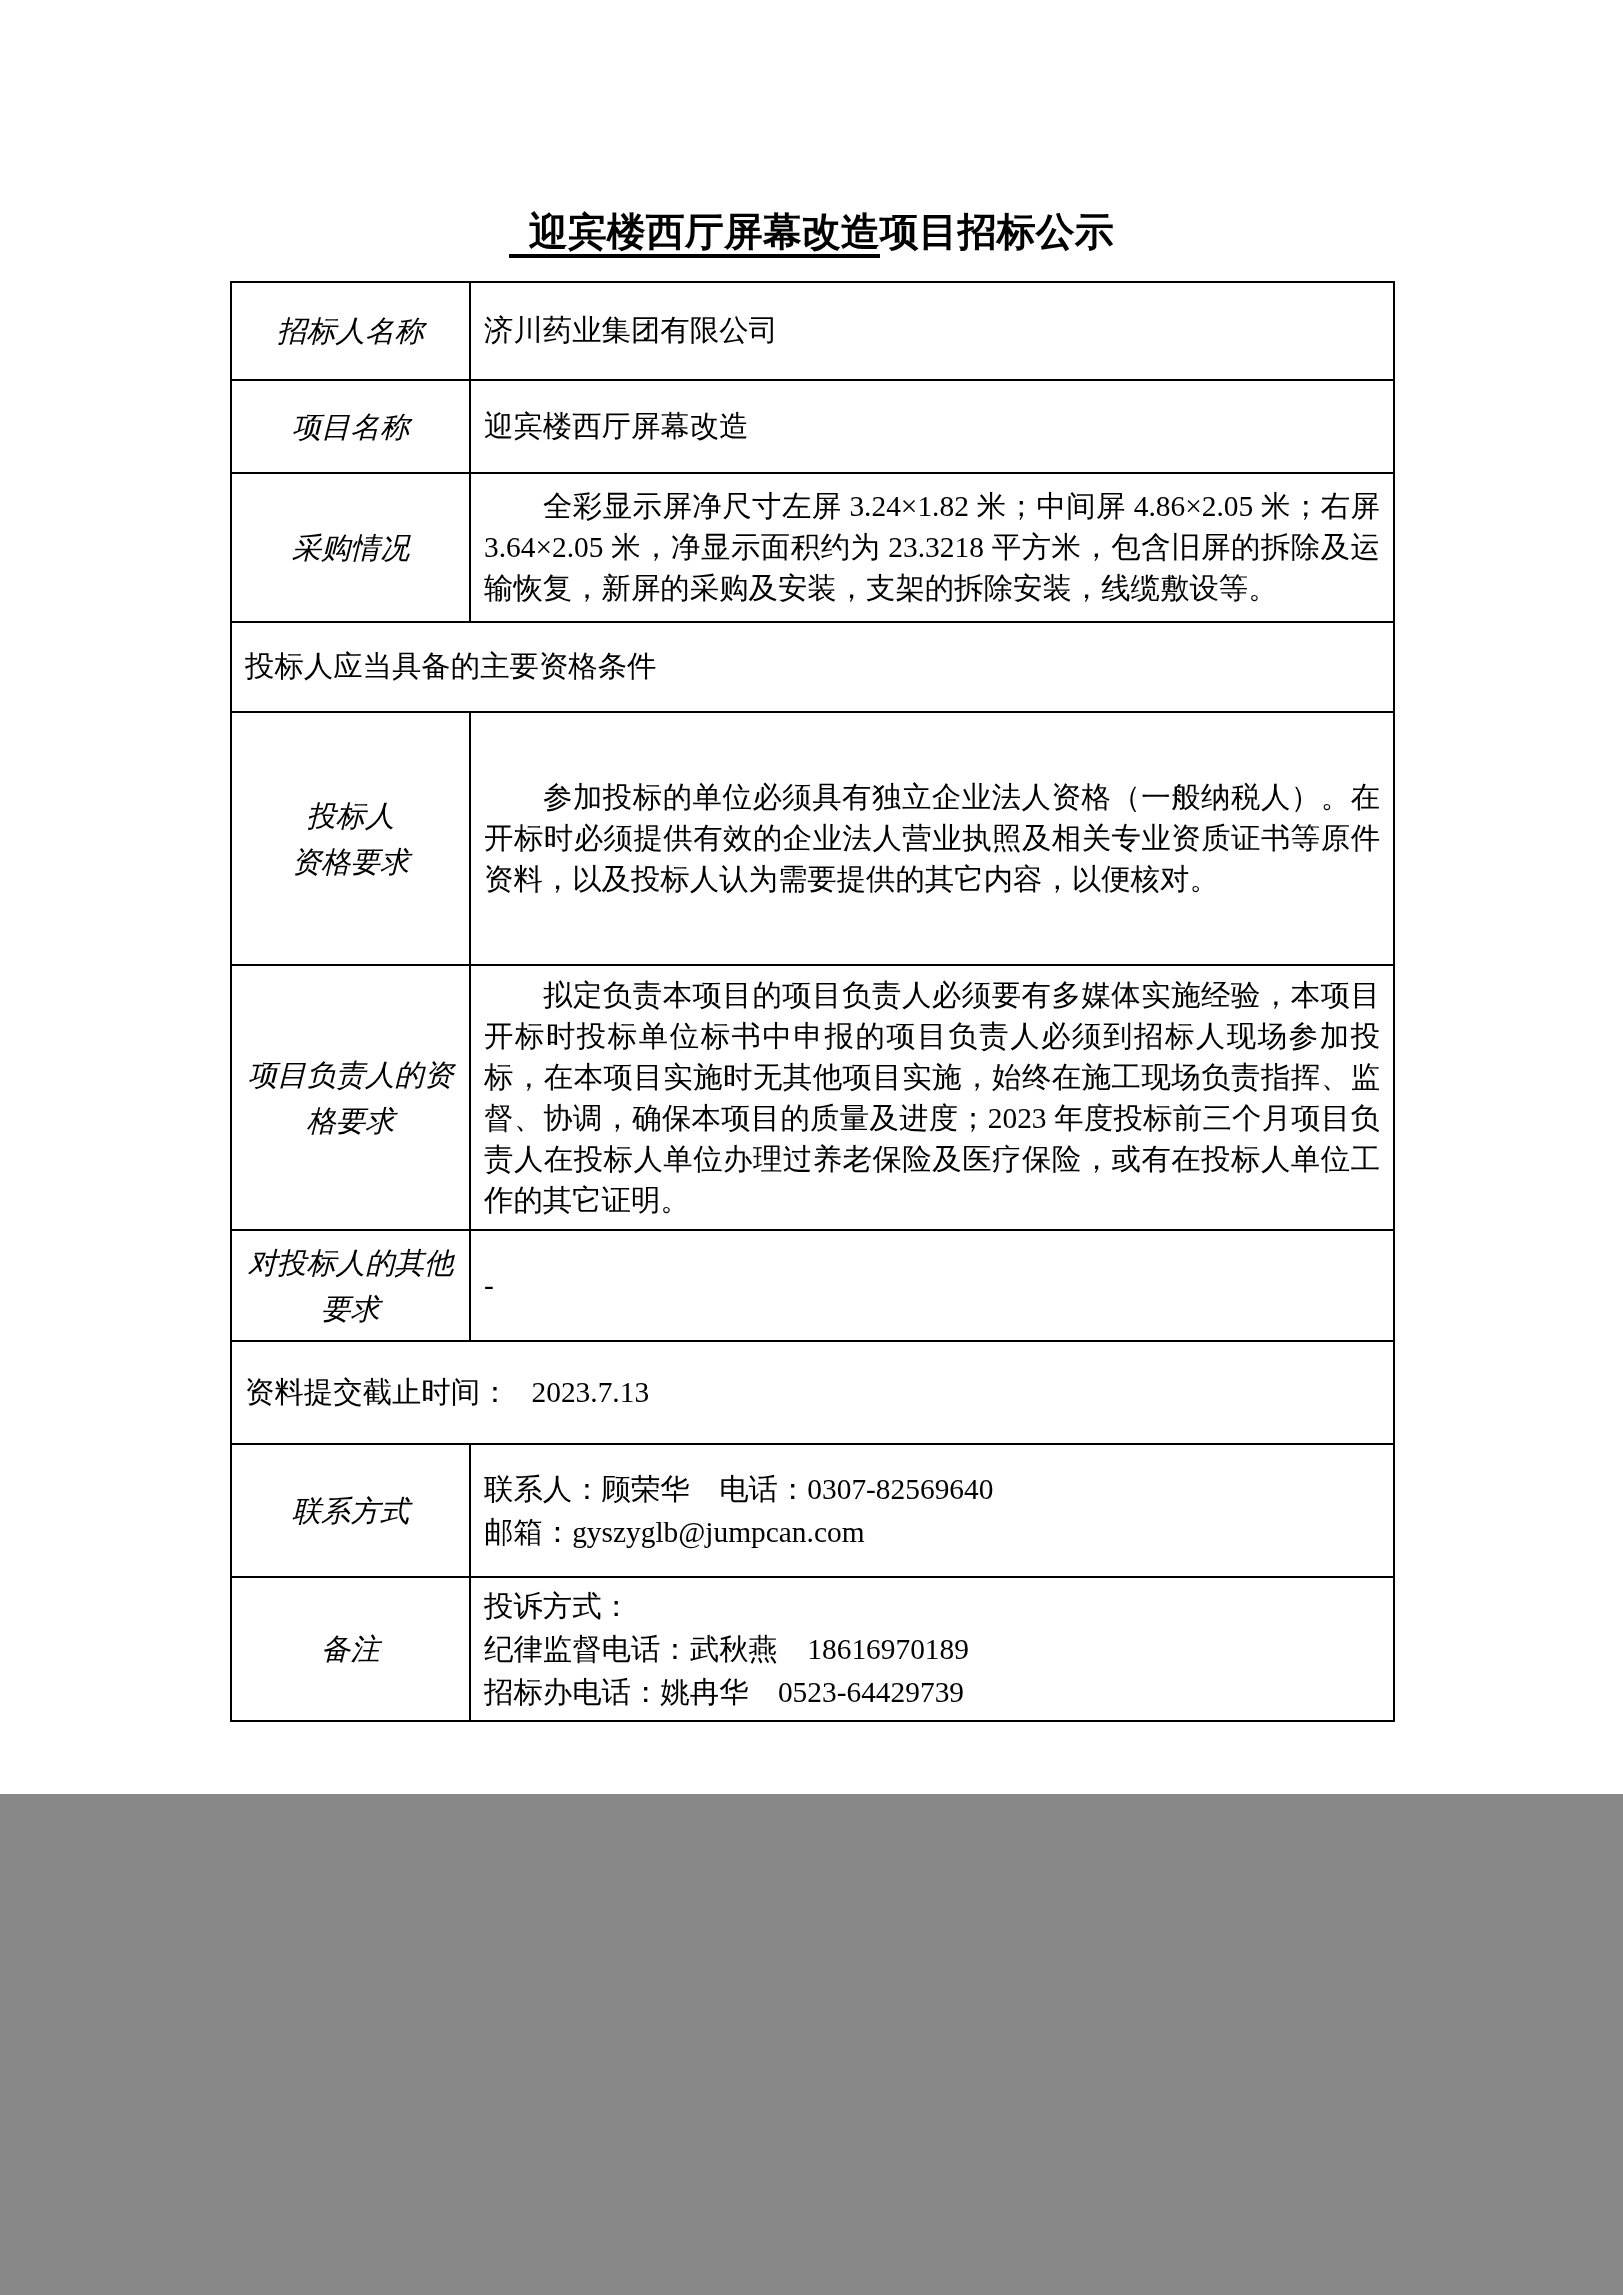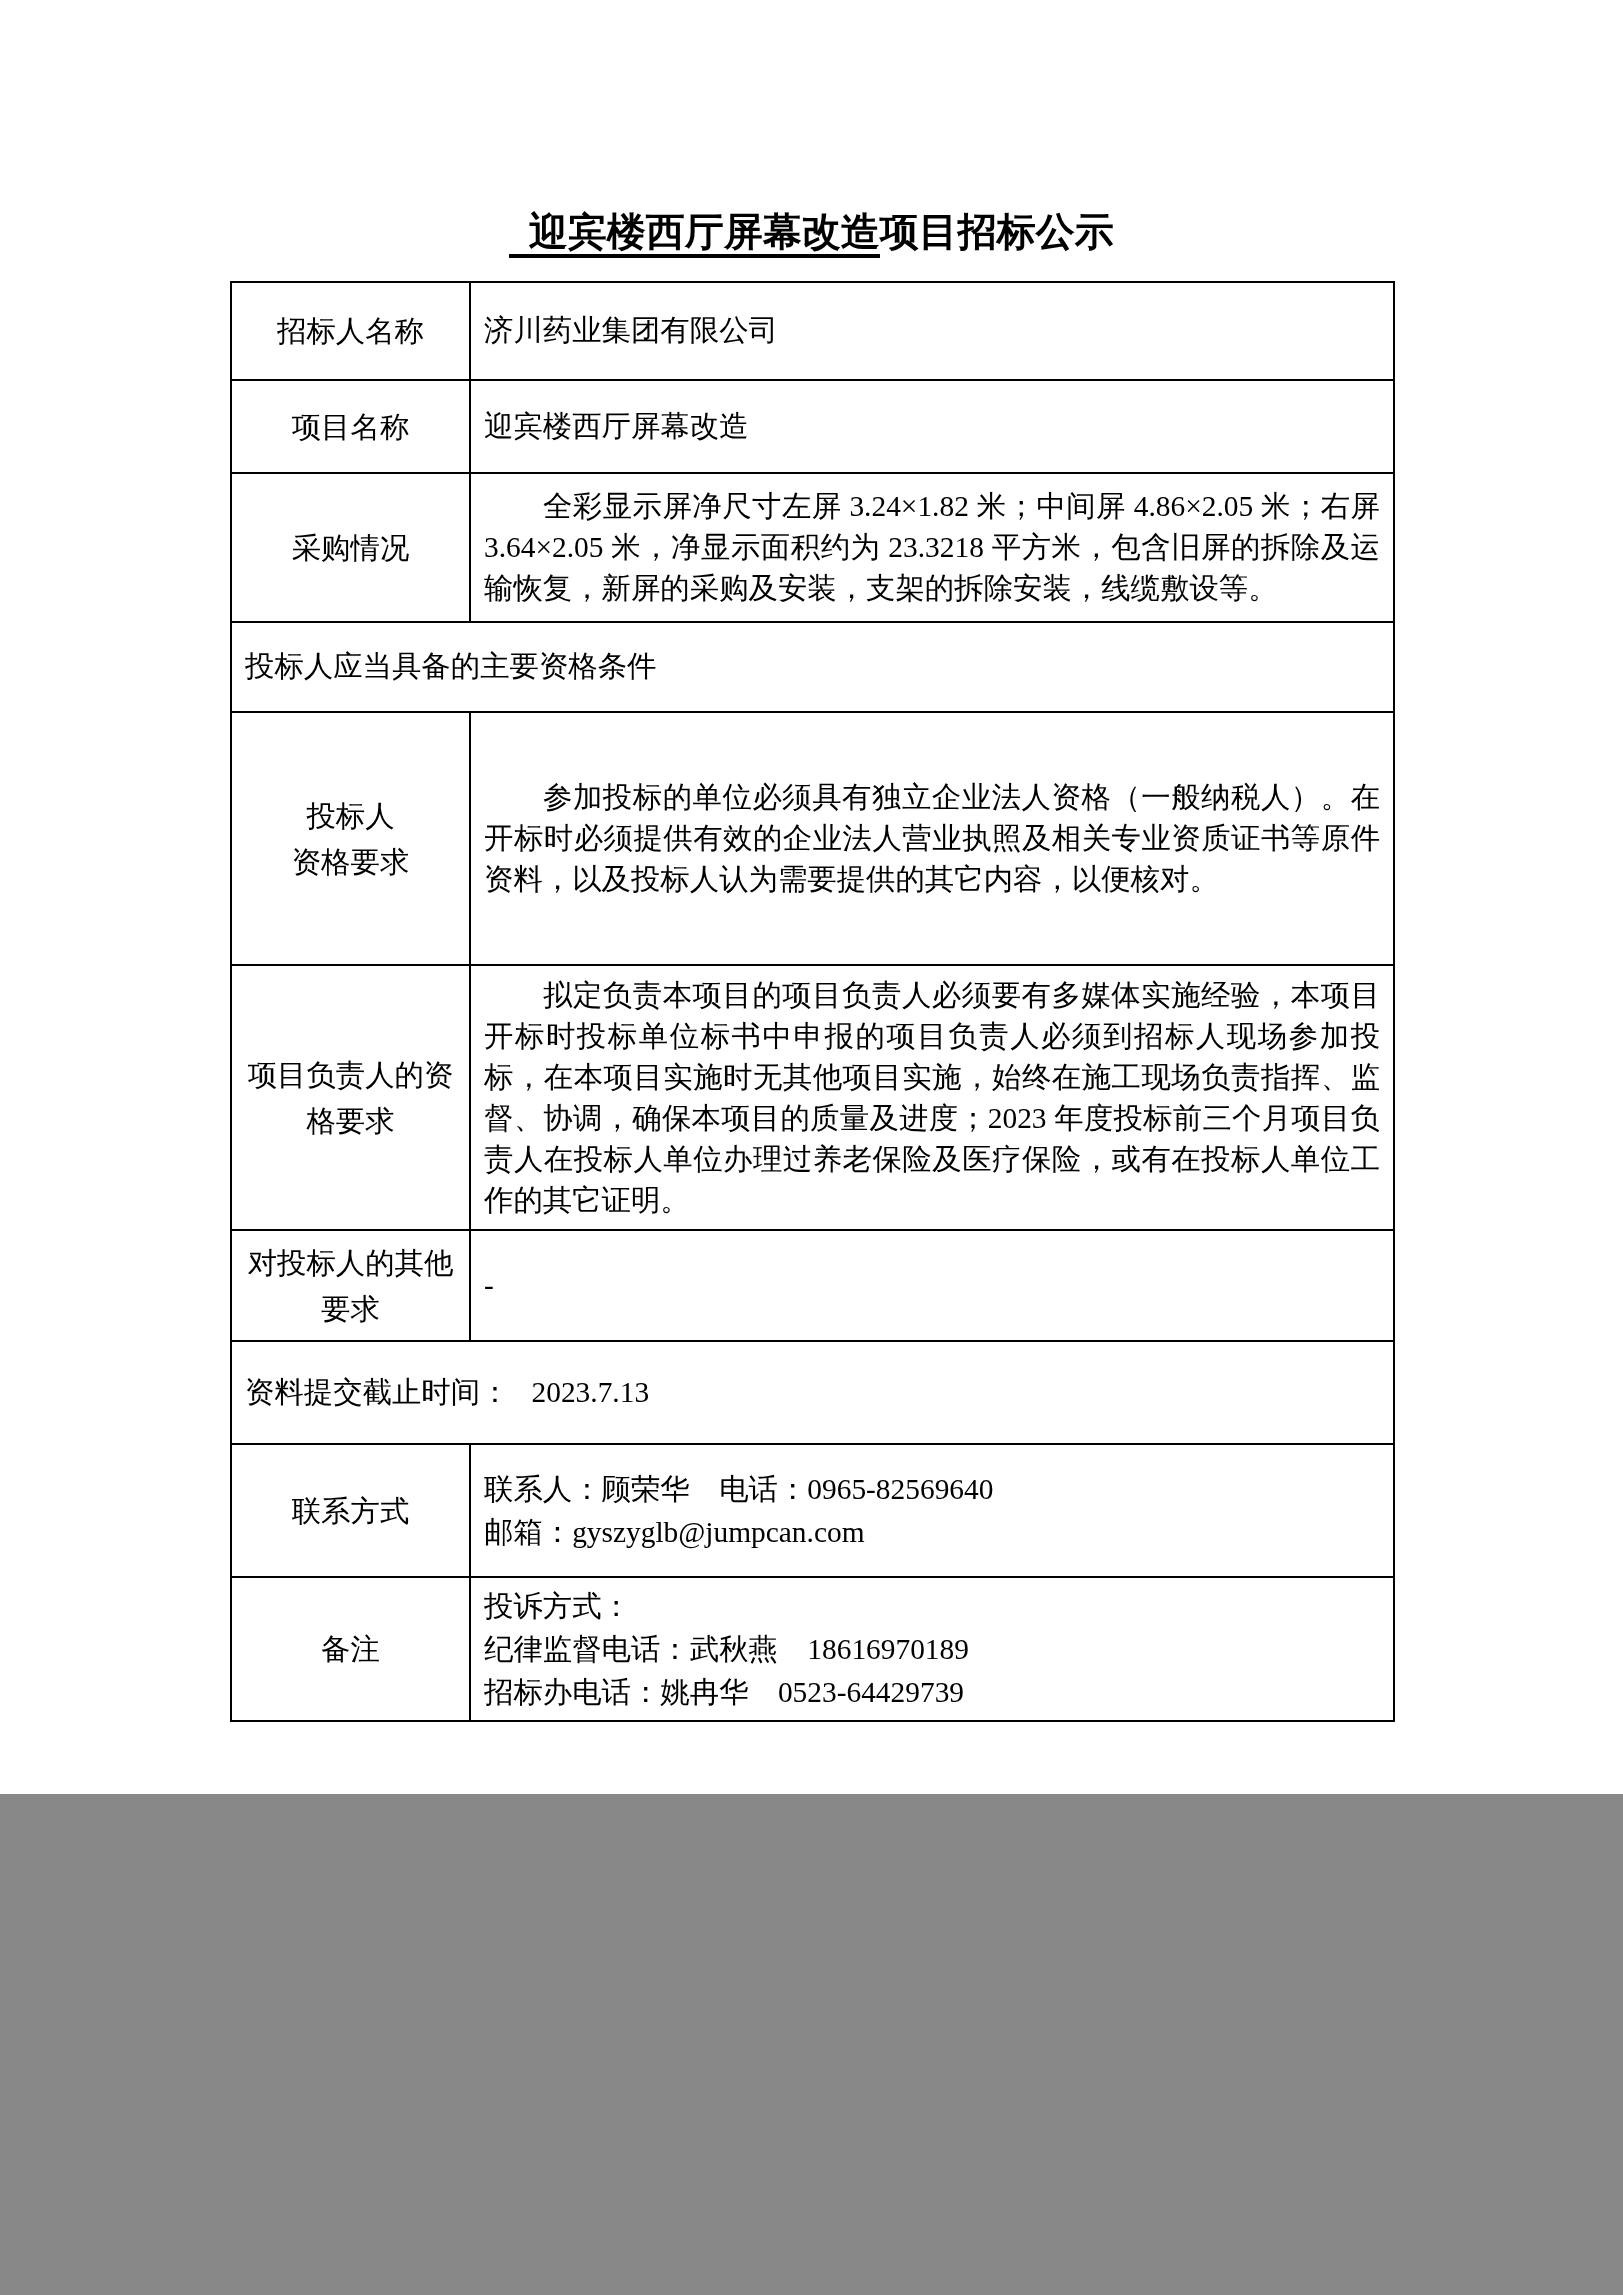--- a/index.html
+++ b/index.html
@@ -40,20 +40,21 @@
     border: 2.6px solid #000;
     font-size: 29.4px;
     vertical-align: middle;
     padding: 6.5px 13px;
     overflow: hidden;
   }
   .lbl {
     text-align: center;
     white-space: pre-line;
     line-height: 46px;
+    font-style: italic;
   }
   .ctr { text-align: left; }
   .par {
     text-align: justify;
     text-indent: 59px;
     line-height: 41px;
     border-radius: 20px;
   }
   .lines div { line-height: 43px; }
   .r1  { height: 98px; }
@@ -149,21 +150,21 @@
 
     <tr class="r10">
       <td colspan="4">
         <span>资料提交截止时间：</span><span class="deadline-val">2023.7.13</span>
       </td>
     </tr>
 
     <tr class="r11">
       <td class="lbl">联系方式</td>
       <td class="lines" colspan="3">
-        <div>联系人：顾荣华　电话：0965-82569640</div>
+        <div>联系人：顾荣华　电话：0307-82569640</div>
         <div>邮箱：gyszyglb@jumpcan.com</div>
       </td>
     </tr>
 
     <tr class="r12">
       <td class="lbl">备注</td>
       <td class="lines" colspan="3">
         <div>投诉方式：</div>
         <div>纪律监督电话：武秋燕　18616970189</div>
         <div>招标办电话：姚冉华　0523-64429739</div>

